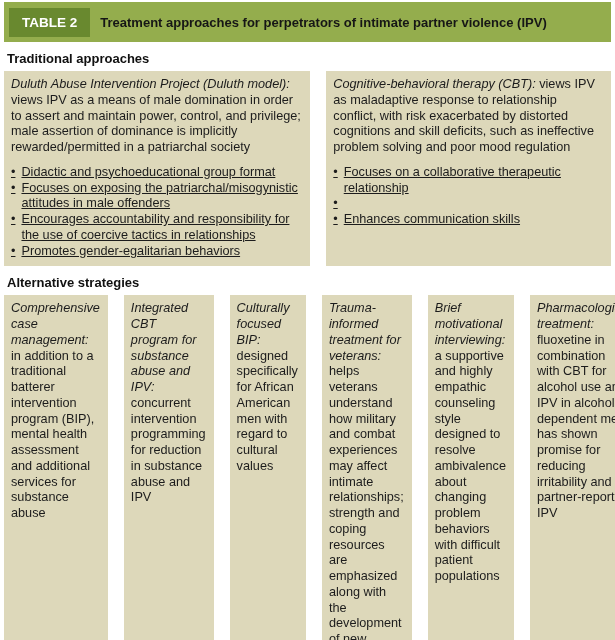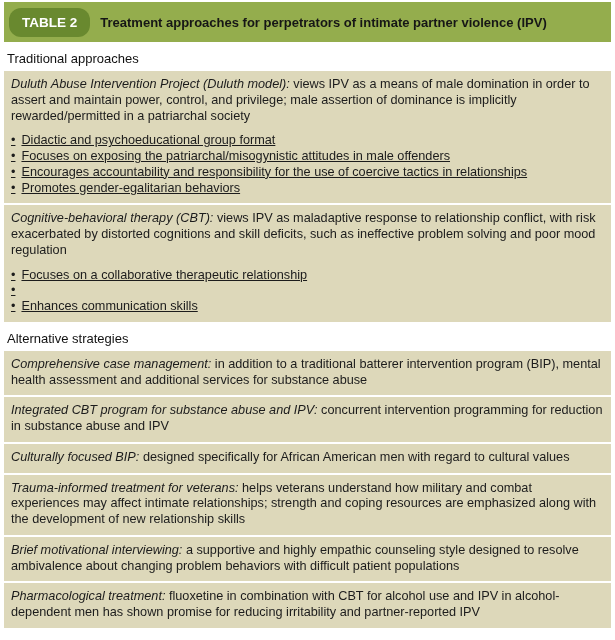--- a/index.html
+++ b/index.html
@@ -19,40 +19,39 @@
     height: 40px;
   }
   .table-label {
     background: var(--dark-green, #69892f);
     color: #ffffff;
     font-weight: bold;
     font-size: 13.5px;
     padding: 7px 13px;
     margin-left: 5px;
     white-space: nowrap;
-    border-radius: 12px;
   }
   .table-title {
     font-weight: bold;
     font-size: 13px;
     color: #161616;
     padding-left: 10px;
     padding-right: 6px;
   }
 
   
   .section-heading {
-    font-weight: normal;
+    font-weight: bold;
     font-size: 13px;
     color: #111;
     padding: 9px 3px 5px 3px;
   }
 
   
-  .rows { display: flex; flex-direction: column; gap: 2px; }
+  .rows { display: flex; flex-direction: row; gap: 16px; }
   .row {
     background: var(--row-beige, #ddd8ba);
     padding: 6px 8px 7px 7px;
     font-size: 12.7px;
     line-height: 1.24;
   }
   .desc { margin: 0; }
   .desc em { font-style: italic; }
 
   .bullets { list-style: none; margin: 9px 0 0 0; padding: 0; text-decoration: underline; }

